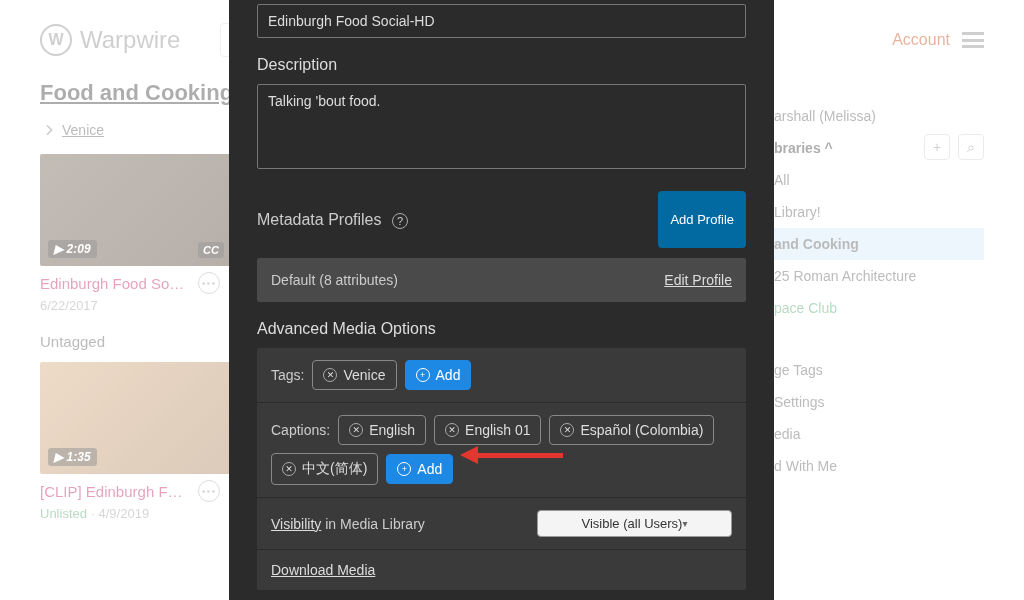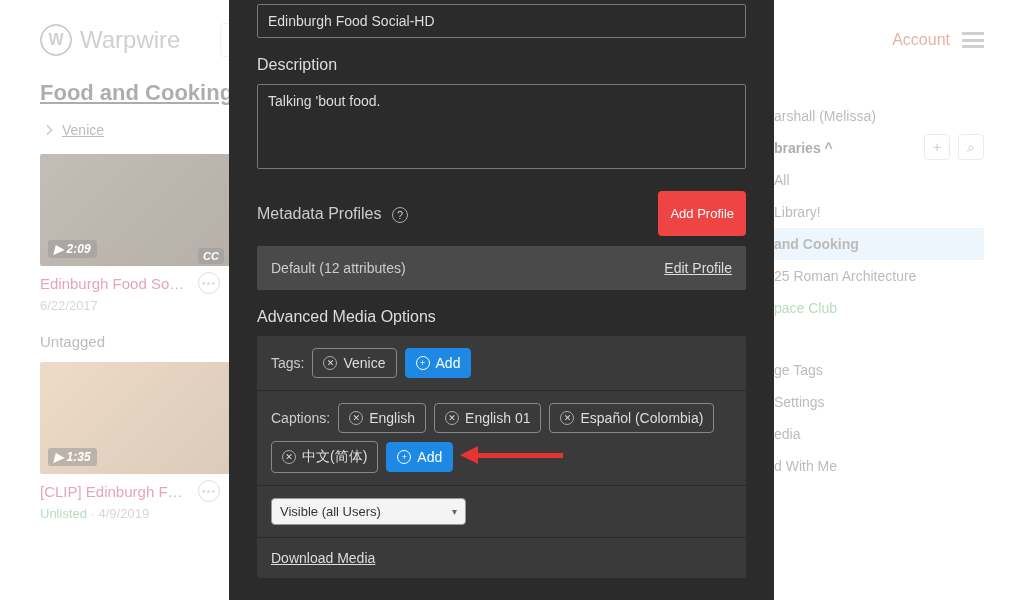--- a/index.html
+++ b/index.html
@@ -20,21 +20,21 @@
 .content { display: flex; padding: 0 40px; }
 .left { width: 420px; }
 .page-title { font-size: 22px; font-weight: bold; color: #333; text-decoration: underline; margin-bottom: 16px; }
 .tagline { display: flex; align-items: center; gap: 8px; color: #888; font-size: 14px; margin-bottom: 16px; }
 .tag-icon { width: 14px; height: 14px; transform: rotate(90deg); }
 .taglink { text-decoration: underline; color: #555; }
 .thumb { width: 192px; height: 112px; background: #666; position: relative; border-radius: 2px; margin-bottom: 6px; background-size: cover; font-style: italic; }
 .thumb1 { background: linear-gradient(135deg, #6b5a4a, #4a3a2a); }
 .thumb2 { background: linear-gradient(135deg, #d4a574, #a67c52); }
 .dur { position: absolute; bottom: 8px; left: 8px; background: rgba(0,0,0,0.55); color: #fff; font-size: 12px; padding: 2px 6px; border-radius: 3px; font-weight: bold; }
-.cc { position: absolute; bottom: 2px; right: 8px; background: rgba(0,0,0,0.55); color: #fff; font-size: 11px; padding: 2px 5px; border-radius: 3px; font-weight: bold; }
+.cc { position: absolute; bottom: 8px; right: 8px; background: rgba(0,0,0,0.55); color: #fff; font-size: 11px; padding: 2px 5px; border-radius: 3px; font-weight: bold; }
 .vid-row { display: flex; align-items: center; gap: 8px; }
 .vid-title { font-size: 15px; color: #be185d; width: 150px; white-space: nowrap; overflow: hidden; text-overflow: ellipsis; }
 .more-btn { width: 22px; height: 22px; border: 1.5px solid #aaa; border-radius: 50%; display: flex; align-items: center; justify-content: center; color: #aaa; font-size: 11px; letter-spacing: 1px; }
 .vid-date { font-size: 13px; color: #999; margin-top: 4px; margin-bottom: 20px; }
 .section-label { font-size: 15px; color: #555; margin-bottom: 12px; }
 .unlisted { color: #4aa564; font-size: 13px; }
 
 .right { position: absolute; right: 40px; top: 100px; width: 220px; font-size: 14px; color: #555; }
 .rrow { padding: 8px 10px; }
 .rrow.head { font-weight: bold; color: #333; }
@@ -44,34 +44,34 @@
 .ricon { width: 26px; height: 26px; border: 1px solid #ccc; border-radius: 4px; display: flex; align-items: center; justify-content: center; color: #888; font-size: 14px; }
 
 
 .dim { position: absolute; inset: 0; background: rgba(255,255,255,0.6); }
 .modal { position: absolute; top: 0; left: 229px; width: 545px; height: 600px; background: #2b2b2b; color: #ccc; padding: 0 28px; overflow: hidden; }
 .modal input[type=text], .modal textarea { width: 100%; background: transparent; border: 1px solid #777; color: #ddd; padding: 8px 10px; font-size: 14px; font-family: inherit; border-radius: 2px; }
 .modal textarea { height: 85px; resize: none; }
 .mlabel { font-size: 16px; color: #ddd; margin: 18px 0 10px; }
 .mrow { display: flex; align-items: center; justify-content: space-between; margin: 18px 0 10px; }
 .help { width: 16px; height: 16px; border: 1.5px solid #aaa; border-radius: 50%; display: inline-flex; align-items: center; justify-content: center; font-size: 11px; margin-left: 6px; }
-.btn-blue { background: #ef4444; color: #fff; border: none; padding: 15px 12px; border-radius: 4px; font-size: 13px; cursor: pointer; }
+.btn-blue { background: #0369a1; color: #fff; border: none; padding: 21px 12px; border-radius: 4px; font-size: 13px; cursor: pointer; }
 .profile-box { background: #4a4a4a; padding: 14px 14px; display: flex; justify-content: space-between; align-items: center; font-size: 14px; border-radius: 2px; }
 .ulink { text-decoration: underline; color: #ddd; cursor: pointer; }
 
 .adv { background: #3a3a3a; border-radius: 2px; margin-top: 8px; }
 .adv-row { padding: 12px 14px; display: flex; align-items: center; flex-wrap: wrap; gap: 8px; font-size: 14px; border-bottom: 1px solid #2b2b2b; }
 .adv-row:last-child { border-bottom: none; text-align: right; }
 .chip { display: inline-flex; align-items: center; gap: 6px; border: 1px solid #888; padding: 6px 10px; border-radius: 4px; color: #ddd; font-size: 14px; }
 .chip-x { width: 14px; height: 14px; border: 1.5px solid #aaa; border-radius: 50%; display: flex; align-items: center; justify-content: center; font-size: 9px; line-height: 1; }
 .chip-add { background: #1e88e5; border-color: #1e88e5; color: #fff; }
 .chip-add .chip-x { border-color: #fff; }
 .chip-add .plus::before { content: "+"; }
 .vis-row { justify-content: space-between; }
-.select { background: #f4f4f4; color: #333; border: 1px solid #999; padding: 5px 8px; border-radius: 4px; font-size: 13px; width: 195px; display:flex; justify-content: space-between; align-items:center;}
+.select { background: #f4f4f4; color: #333; border: 1px solid #999; padding: 5px 8px; border-radius: 4px; font-size: 13px; width: 195px; display:flex; justify-content: center; align-items:center;}
 .select .caret { font-size: 10px; color: #666; }
 
 
 .arrow { position: absolute; left: 460px; top: 446px; display: flex; align-items: center; z-index: 100; }
 .arrow-line { width: 85px; height: 5px; background: #e53530; }
 .arrow-head { width: 0; height: 0; border-top: 9px solid transparent; border-bottom: 9px solid transparent; border-right: 18px solid #e53530; }
 </style>
 </head>
 <body>
 
@@ -156,21 +156,21 @@
   <textarea style="">Talking 'bout food.</textarea>
 
   <div class="mrow">
     <div>
       <span>Metadata Profiles</span>
       <span class="help">?</span>
     </div>
     <button class="btn-blue">Add Profile</button>
   </div>
   <div class="profile-box">
-    <span>Default (12 attributes)</span>
+    <span>Default (8 attributes)</span>
     <span class="ulink">Edit Profile</span>
   </div>
 
   <div class="mlabel">Advanced Media Options</div>
 
   <div class="adv">
     <div class="adv-row">
       <span>Tags:</span>
       <span class="chip">
           <span class="chip-x">✕</span>
@@ -200,20 +200,23 @@
           <span class="chip-x">✕</span>
           <span>中文(简体)</span>
         </span>
       <span class="chip chip-add">
           <span class="chip-x plus"></span>
           <span>Add</span>
         </span>
     </div>
 
     <div class="adv-row vis-row">
+      <span>
+        <span class="ulink">Visibility</span><span> in Media Library</span>
+      </span>
       <div class="select">
         <span>Visible (all Users)</span>
           <span class="caret">▾</span>
       </div>
     </div>
 
     <div class="adv-row">
       <span class="ulink">Download Media</span>
     </div>
   </div>

